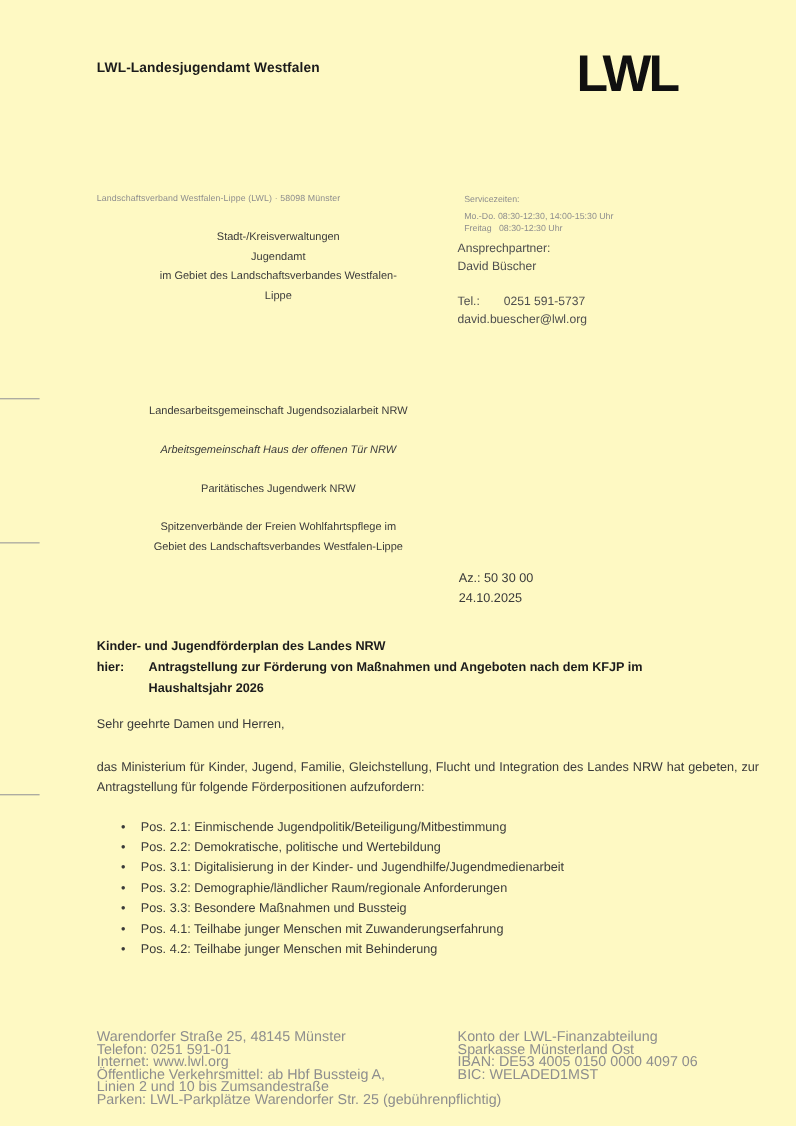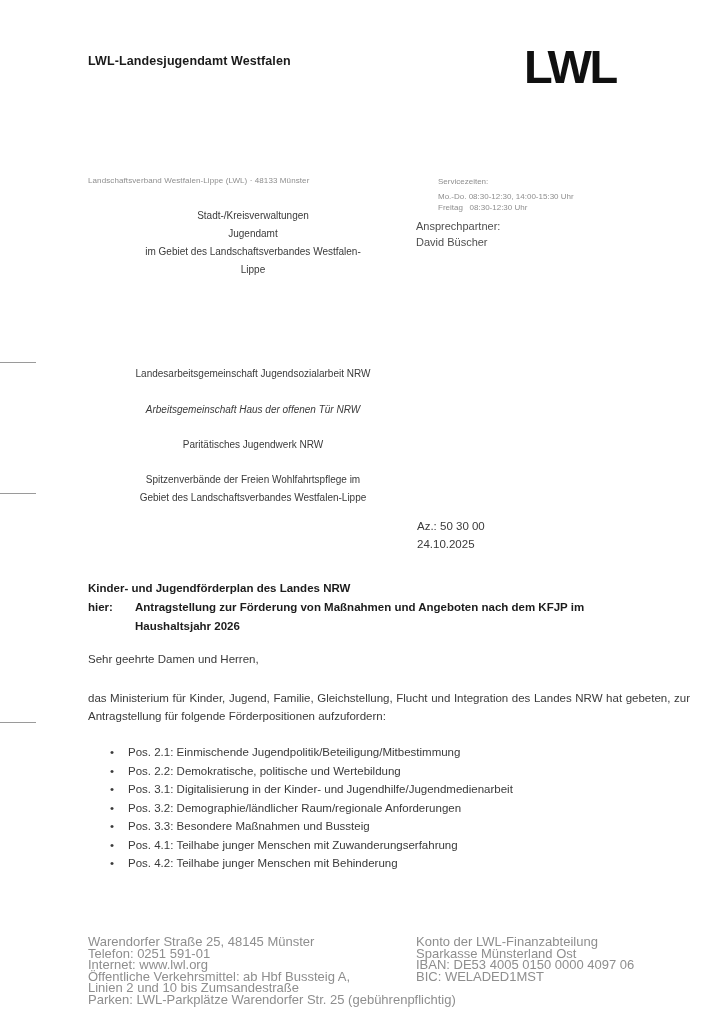--- a/index.html
+++ b/index.html
@@ -1,19 +1,19 @@
 <!DOCTYPE html>
 <html><head>
 <meta charset="utf-8">
 <style>
   html,body{margin:0;padding:0;background:#e8e8e8;}
   .page{
     position:relative;
     width:724px;height:1024px;
-    background:#ffffff;
+    background:#fef9c3;
     font-family:"Liberation Sans", sans-serif;
     color:#3a3a3a;
     overflow:hidden;
     margin:0 auto;
   }
   
   .page-title{
     position:absolute;left:88px;top:54px;
     font-size:12.5px;font-weight:bold;color:#1b1b1b;
     letter-spacing:.1px;
@@ -29,21 +29,21 @@
   
   .fold-mark{position:absolute;left:0;width:36px;height:1px;background:#9a9a9a;}
   .fold-1{top:362px;}
   .fold-2{top:493px;}
   .fold-3{top:722px;}
   
   .sender-line{
     position:absolute;left:88px;top:176px;
     font-size:8px;color:#8e8e8e;letter-spacing:.1px;
   }
-  .service{position:absolute;left:438px;top:176px;font-size:8px;color:#8e8e8e;}
+  .service{position:absolute;left:422px;top:176px;font-size:8px;color:#8e8e8e;}
   .service-heading{line-height:11px;margin-bottom:5px;}
   .service-hours div{line-height:10.5px;white-space:pre;}
   .contact{position:absolute;left:416px;top:219px;font-size:11px;line-height:15.5px;color:#4e4e4e;}
   .telblock{position:absolute;left:416px;top:266px;font-size:11px;line-height:16.5px;color:#4e4e4e;}
   .tel-label{display:inline-block;width:42px;}
   
   .recipient{
     position:absolute;left:88px;width:330px;
     font-size:10px;line-height:18px;color:#3a3a3a;
     white-space:pre-line;
@@ -86,35 +86,41 @@
   <div class="page-title">LWL-Landesjugendamt Westfalen</div>
 
   <div class="logo">
     <div class="logo-word">LWL</div>
   </div>
 
   <div class="fold-mark fold-1"></div>
   <div class="fold-mark fold-2"></div>
   <div class="fold-mark fold-3"></div>
 
-  <div class="sender-line">Landschaftsverband Westfalen-Lippe (LWL) · 48133 Münster</div>
+  <div class="sender-line">Landschaftsverband Westfalen-Lippe (LWL) · 58098 Münster</div>
 
   <div class="service">
     <div class="service-heading">Servicezeiten:</div>
     <div class="service-hours">
       <div>Mo.-Do. 08:30-12:30, 14:00-15:30 Uhr</div>
       <div>Freitag   08:30-12:30 Uhr</div>
     </div>
   </div>
 
   <div class="contact">
     <div>Ansprechpartner:</div>
     <div>David Büscher</div>
   </div>
 
+  <div class="telblock">
+    <div>
+      <span class="tel-label">Tel.:</span><span>0251 591-5737</span>
+    </div>
+    <div>david.buescher@lwl.org</div>
+  </div>
 
   <div class="recipient r0">Stadt-/Kreisverwaltungen
 Jugendamt
 im Gebiet des Landschaftsverbandes Westfalen-
 Lippe</div>
   <div class="recipient r3">Landesarbeitsgemeinschaft Jugendsozialarbeit NRW</div>
   <div class="recipient r4">Arbeitsgemeinschaft Haus der offenen Tür NRW</div>
   <div class="recipient r5">Paritätisches Jugendwerk NRW</div>
   <div class="recipient r6">Spitzenverbände der Freien Wohlfahrtspflege im
 Gebiet des Landschaftsverbandes Westfalen-Lippe</div>

